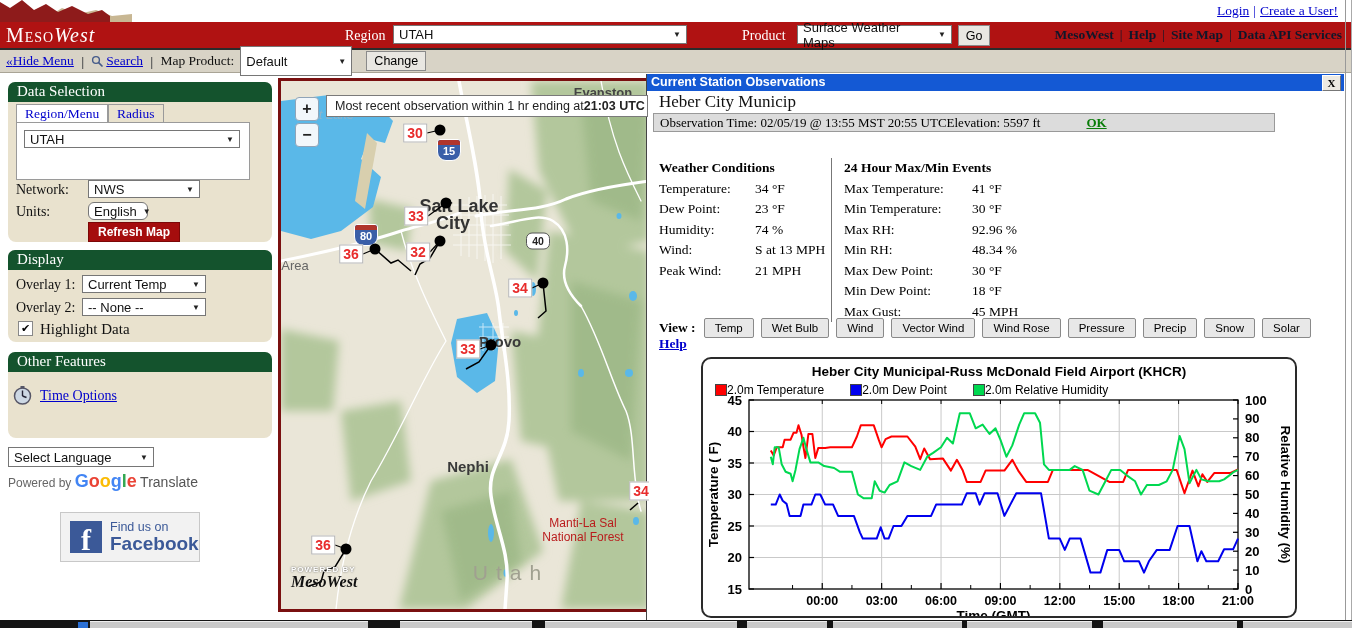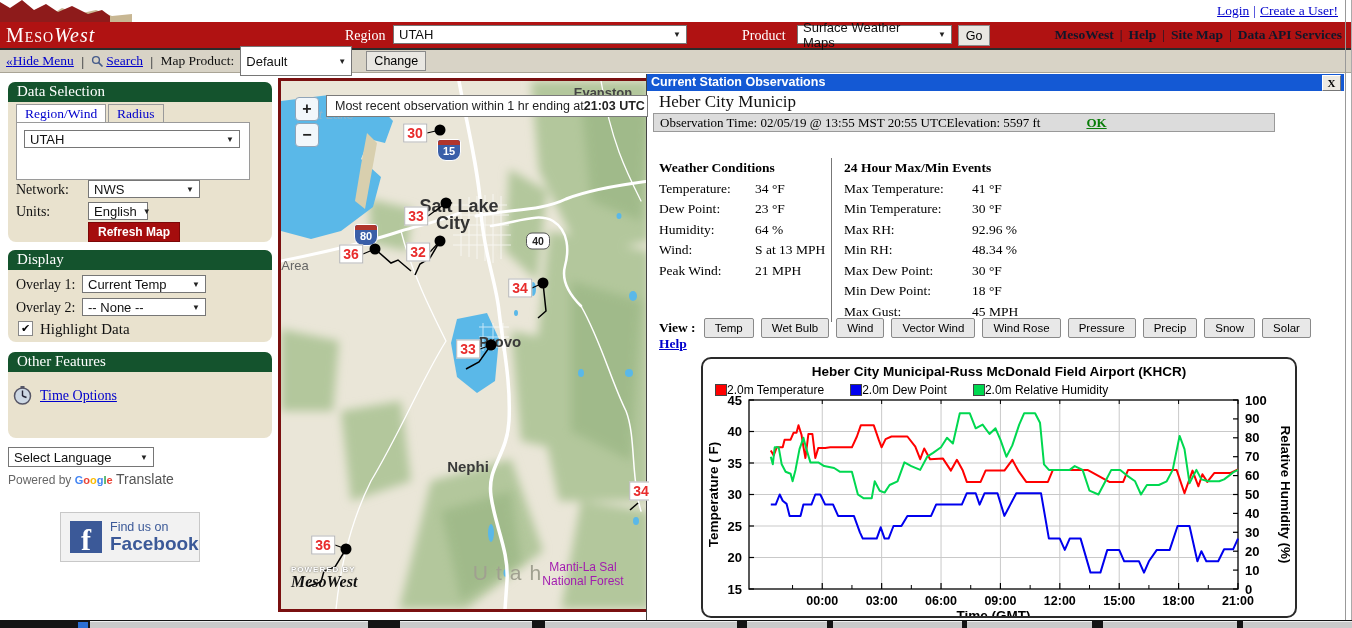--- a/index.html
+++ b/index.html
@@ -50,40 +50,40 @@
        border:1px solid #9a9a9a;cursor:pointer;box-sizing:border-box;}
   .tab.active{background:#fff;border-bottom:1px solid #fff;}
   .tab.idle{background:#e9e2ce;}
   #region-white-box{left:16px;top:122px;width:232px;height:56px;background:#fff;border:1px solid #9a9a9a;}
   #refresh-btn{background:#a50d0d;border:1px solid #7b0707;color:#fff;font:bold 12px "Liberation Sans",sans-serif;
     padding:2px 9px;cursor:pointer;position:absolute;}
   .checkbox{width:13px;height:13px;background:#fff;border:1px solid #888;font:11px "Liberation Sans",sans-serif;
             display:flex;align-items:center;justify-content:center;cursor:pointer;}
   #time-options{color:#00c;font:14px "Liberation Serif",serif;text-decoration:underline;cursor:pointer;}
   #powered-google{font:12px "Liberation Sans",sans-serif;color:#666;}
-  #powered-google .g-word{font-weight:bold;font-size:11px;}
+  #powered-google .g-word{font-weight:bold;font-size:18px;}
   #powered-google .tr{color:#555;font-size:14px;}
   #fb-badge{left:60px;top:512px;width:138px;height:48px;background:#f2f2f2;border:1px solid #c8c8c8;
             display:flex;align-items:center;cursor:pointer;}
   #fb-f{width:32px;height:32px;background:#3b5998;color:#fff;font:bold 30px "Liberation Serif",serif;
         margin-left:9px;display:flex;align-items:flex-end;justify-content:center;line-height:26px;}
   #fb-txt{margin-left:8px;color:#3b5998;}
   #fb-line1{font:12.5px "Liberation Sans",sans-serif;}
   #fb-line2{font:bold 19px "Liberation Sans",sans-serif;margin-top:-1px;}
 
   
   #map{left:278px;top:78px;width:368px;height:528px;border:3px solid #7a1010;border-right:none;
        box-sizing:content-box;overflow:hidden;background:#eae6d8;}
   #map-inner{position:absolute;left:0;top:0;width:368px;height:528px;overflow:hidden;}
   .map-label{position:absolute;transform:translate(-50%,-50%);white-space:nowrap;pointer-events:none;}
   .city-lg{font:600 18px "Liberation Sans",sans-serif;color:#333;}
   .city-md2{font:600 15px "Liberation Sans",sans-serif;color:#3a3a3a;}
   .city-md{font:600 13px "Liberation Sans",sans-serif;color:#444;}
   .map-small{font:13px "Liberation Sans",sans-serif;color:#666;}
-  .forest{font:12px "Liberation Sans",sans-serif;color:#a21caf;margin-top:44px;}
+  .forest{font:12px "Liberation Sans",sans-serif;color:#b91c1c;}
   .state{font:21px "Liberation Sans",sans-serif;color:#a0a090;letter-spacing:8px;}
   .lake-label{font:italic 13px "Liberation Sans",sans-serif;color:#8fb4cc;}
   .mk-box{position:absolute;transform:translate(-50%,-50%);background:#fff;border:1px solid #b5b5b5;
           color:#e82c2c;font:bold 14px "Liberation Sans",sans-serif;padding:0 3px;line-height:17px;z-index:4;}
   .mk-dot{position:absolute;width:11px;height:11px;border-radius:50%;background:#000;
           transform:translate(-50%,-50%);z-index:4;}
   .shield{position:absolute;transform:translate(-50%,-50%);z-index:3;text-align:center;}
   .shield.i{width:22px;height:20px;background:#3a5fa8;border-radius:3px 3px 9px 9px;border:1px solid #fff;
             color:#fff;font:bold 11px "Liberation Sans",sans-serif;line-height:22px;}
   .shield.i::before{content:"";position:absolute;left:0;top:0;width:100%;height:5px;background:#b0352c;
@@ -186,34 +186,34 @@
     <span class="fake-select" id="map-product-select">
       <span>Default</span>
         <span class="caret">▼</span>
     </span>
     <span class="btn" id="change-btn">Change</span>
   </div>
 
   <div class="abs side-box" style="top:82px;height:160px;">
     <div class="side-header">Data Selection</div>
   </div>
-  <div class="abs tab active" style="left:16px;top:104px;">Region/Wind</div>
+  <div class="abs tab active" style="left:16px;top:104px;">Region/Menu</div>
   <div class="abs tab idle" style="left:108px;top:104px;">Radius</div>
   <div class="abs" id="region-white-box"></div>
   <div class="abs fake-select" style="left:24px;top:130px;width:216px;height:18px;">
     <span>UTAH</span>
       <span class="caret">▼</span>
   </div>
   <div class="abs side-label" style="left:16px;top:182px;">Network:</div>
   <div class="abs fake-select" style="left:88px;top:180px;width:112px;height:18px;">
     <span>NWS</span>
       <span class="caret">▼</span>
   </div>
   <div class="abs side-label" style="left:16px;top:204px;">Units:</div>
-  <div class="abs fake-select" style="left:88px;top:202px;width:60px;height:18px;">
+  <div class="abs fake-select" style="left:88px;top:202px;width:60px;height:18px;border-radius:6px;">
     <span>English</span>
       <span class="caret">▼</span>
   </div>
   <div id="refresh-btn" style="left:88px;top:222px;">Refresh Map</div>
 
   <div class="abs side-box" style="top:250px;height:92px;">
     <div class="side-header">Display</div>
   </div>
   <div class="abs side-label" style="left:16px;top:277px;">Overlay 1:</div>
   <div class="abs fake-select" style="left:82px;top:275px;width:124px;height:18px;">
@@ -386,21 +386,21 @@
       <div class="cond-row">
             <div class="lbl">Temperature:</div>
             <div>34 °F</div>
           </div>
           <div class="cond-row">
             <div class="lbl">Dew Point:</div>
             <div>23 °F</div>
           </div>
           <div class="cond-row">
             <div class="lbl">Humidity:</div>
-            <div>64 %</div>
+            <div>74 %</div>
           </div>
           <div class="cond-row">
             <div class="lbl">Wind:</div>
             <div>S at 13 MPH</div>
           </div>
           <div class="cond-row">
             <div class="lbl">Peak Wind:</div>
             <div>21 MPH</div>
           </div>
         </div>

